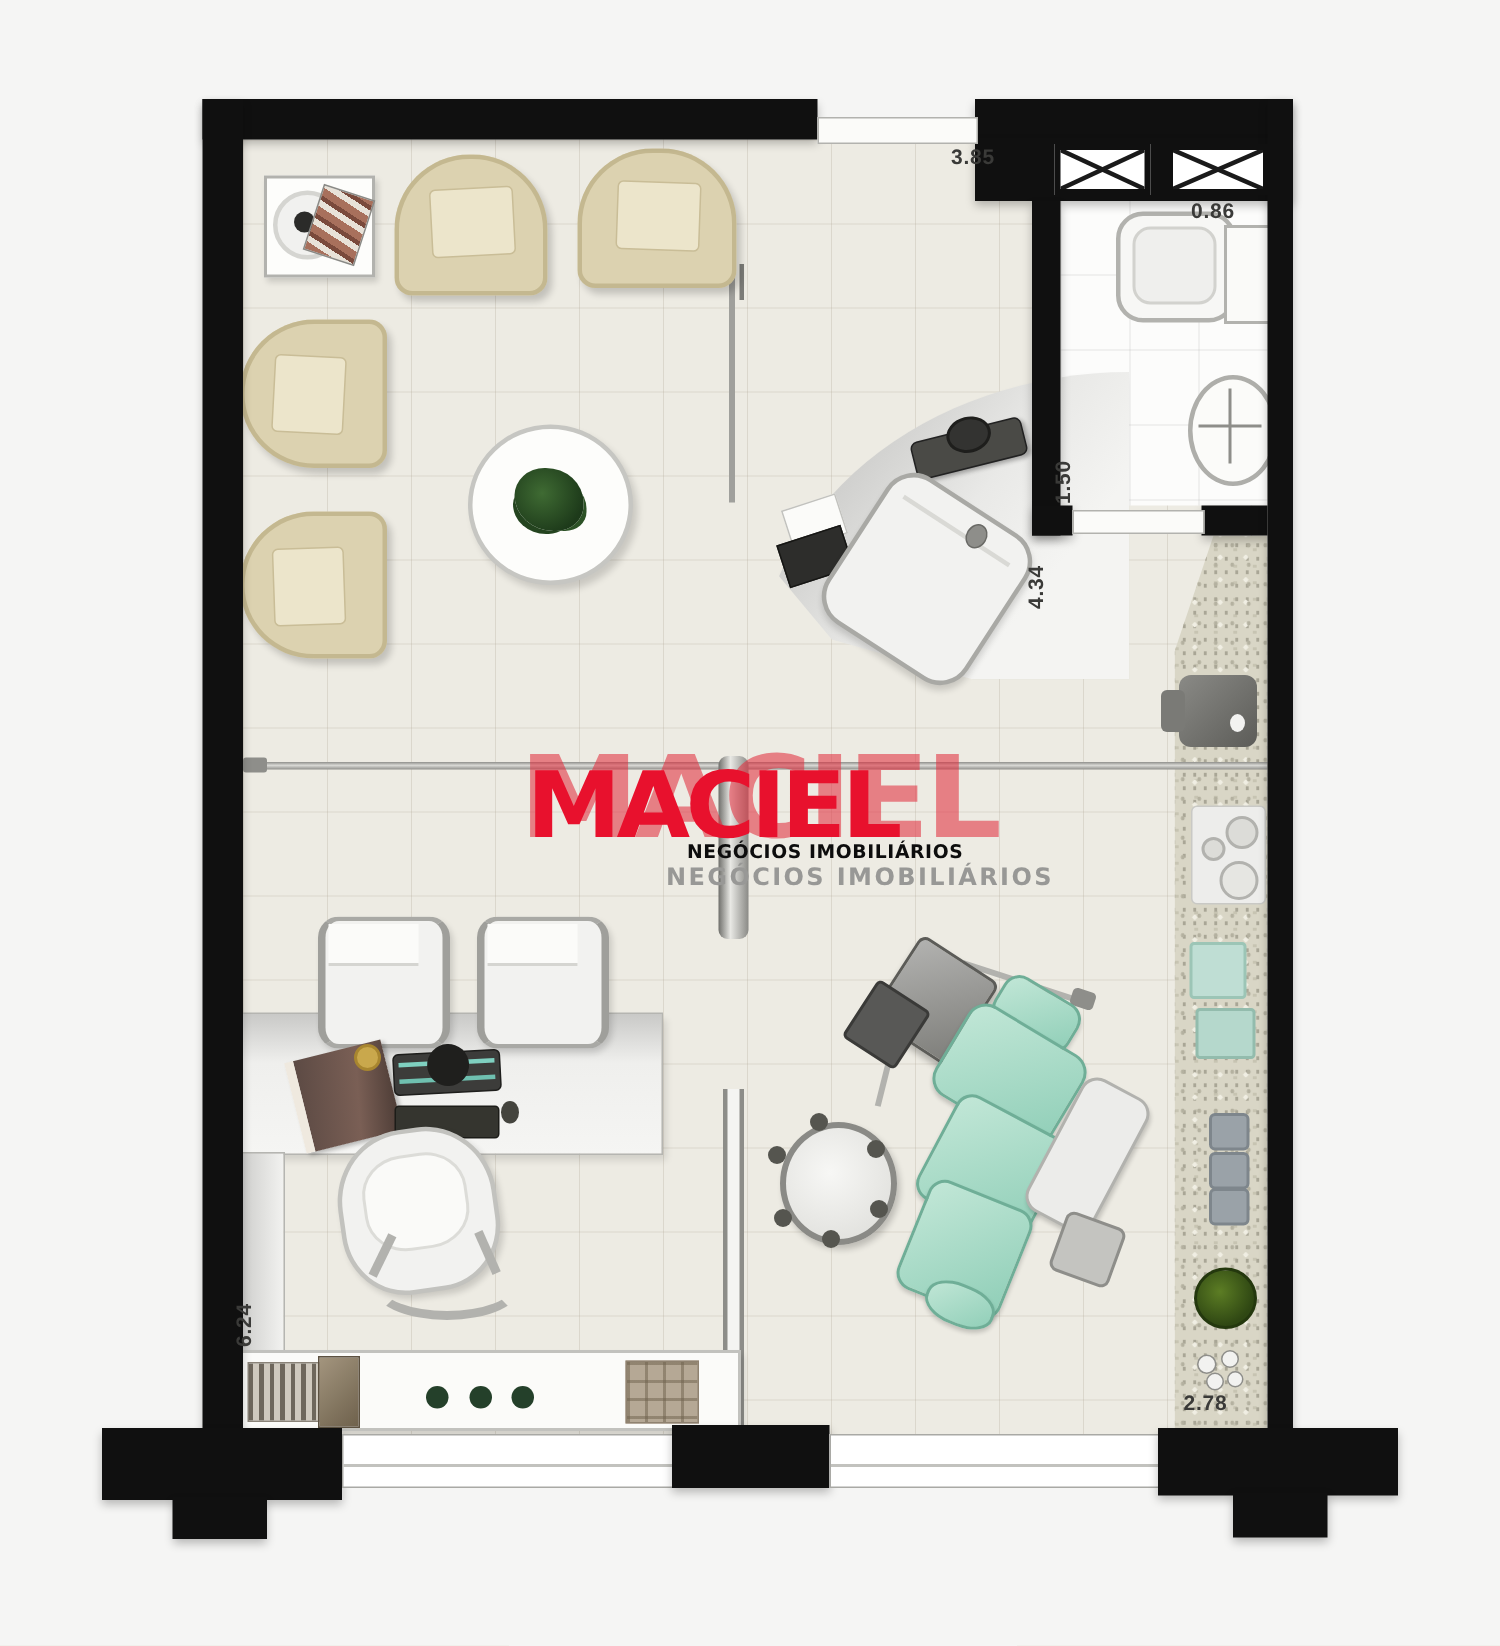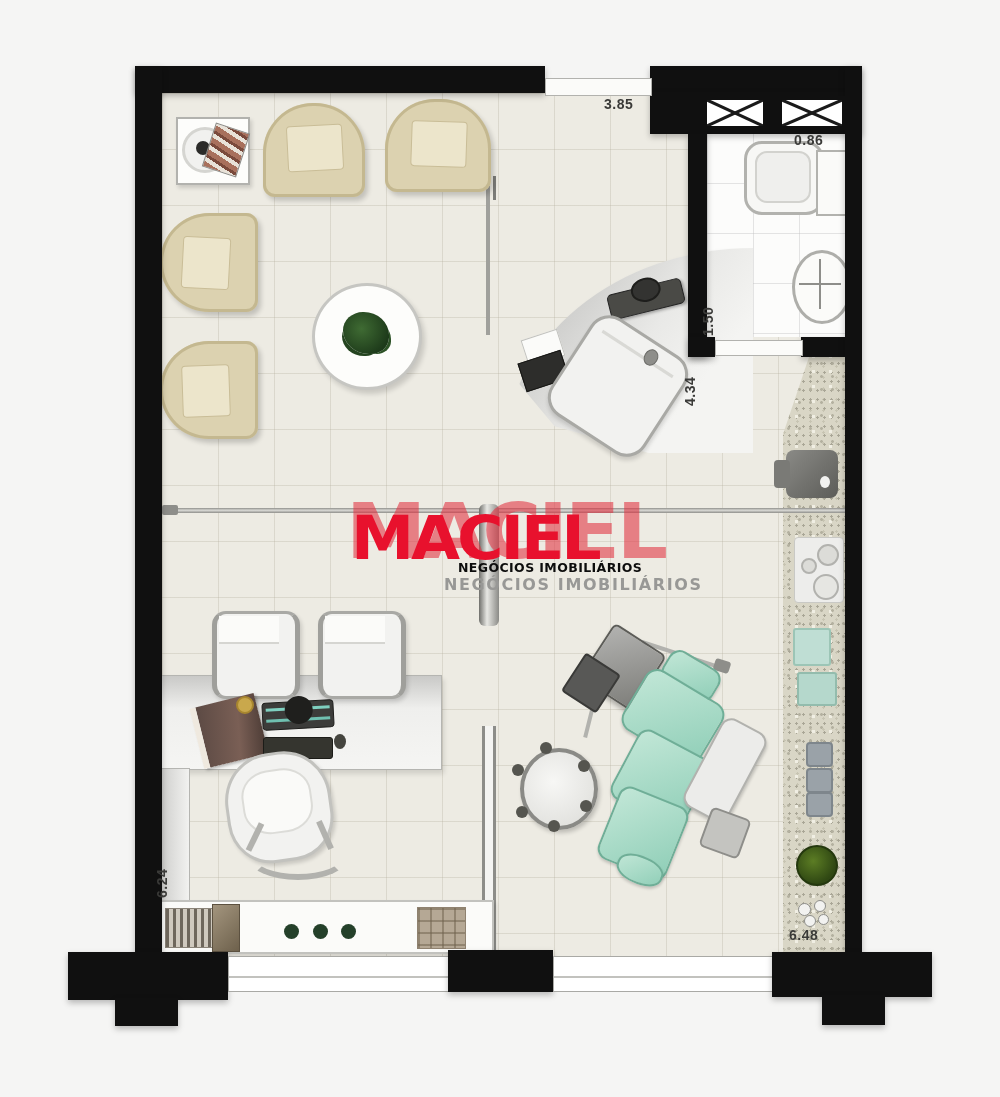--- a/index.html
+++ b/index.html
@@ -228,23 +228,23 @@
 <div class="window" style="left:228px;top:956px;width:220px;height:34px;">
     <div class="sill"></div>
   </div>
 <div class="wall" style="left:448px;top:950px;width:105px;height:42px;"></div>
 <div class="window" style="left:553px;top:956px;width:219px;height:34px;">
     <div class="sill"></div>
   </div>
 <div class="wall" style="left:772px;top:952px;width:160px;height:45px;"></div>
 <div class="wall" style="left:822px;top:995px;width:63px;height:30px;"></div>
 
-<div class="dim" style="left:604px;top:96px;">3.85</div>
+<div class="dim" style="left:634px;top:96px;">3.85</div>
 <div class="dim" style="left:794px;top:132px;z-index:6;">0.86</div>
 <div class="dim v" style="left:700px;top:284px;height:52px;">1.50</div>
 <div class="dim v" style="left:682px;top:352px;height:54px;">4.34</div>
 <div class="dim v" style="left:154px;top:846px;height:52px;">6.24</div>
-<div class="dim" style="left:789px;top:927px;">6.48</div>
+<div class="dim" style="left:789px;top:927px;">2.78</div>
 
 <div class="wm" style="left:346px;top:494px;font-size:76px;color:rgba(226,48,64,.58);letter-spacing:-3px;transform:scaleX(1.06);transform-origin:left top;">MACIEL</div>
 <div class="wm" style="left:351px;top:507px;font-size:61px;color:#e8112d;letter-spacing:-3px;transform:scaleX(1.04);transform-origin:left top;">MACIEL</div>
 <div class="wm" style="left:458px;top:562px;font-size:12.5px;color:#0d0d0d;letter-spacing:.4px;">NEGÓCIOS IMOBILIÁRIOS</div>
 <div class="wm" style="left:444px;top:577px;font-size:16px;color:#989896;letter-spacing:1.6px;">NEGÓCIOS IMOBILIÁRIOS</div>
 
 </body></html>

